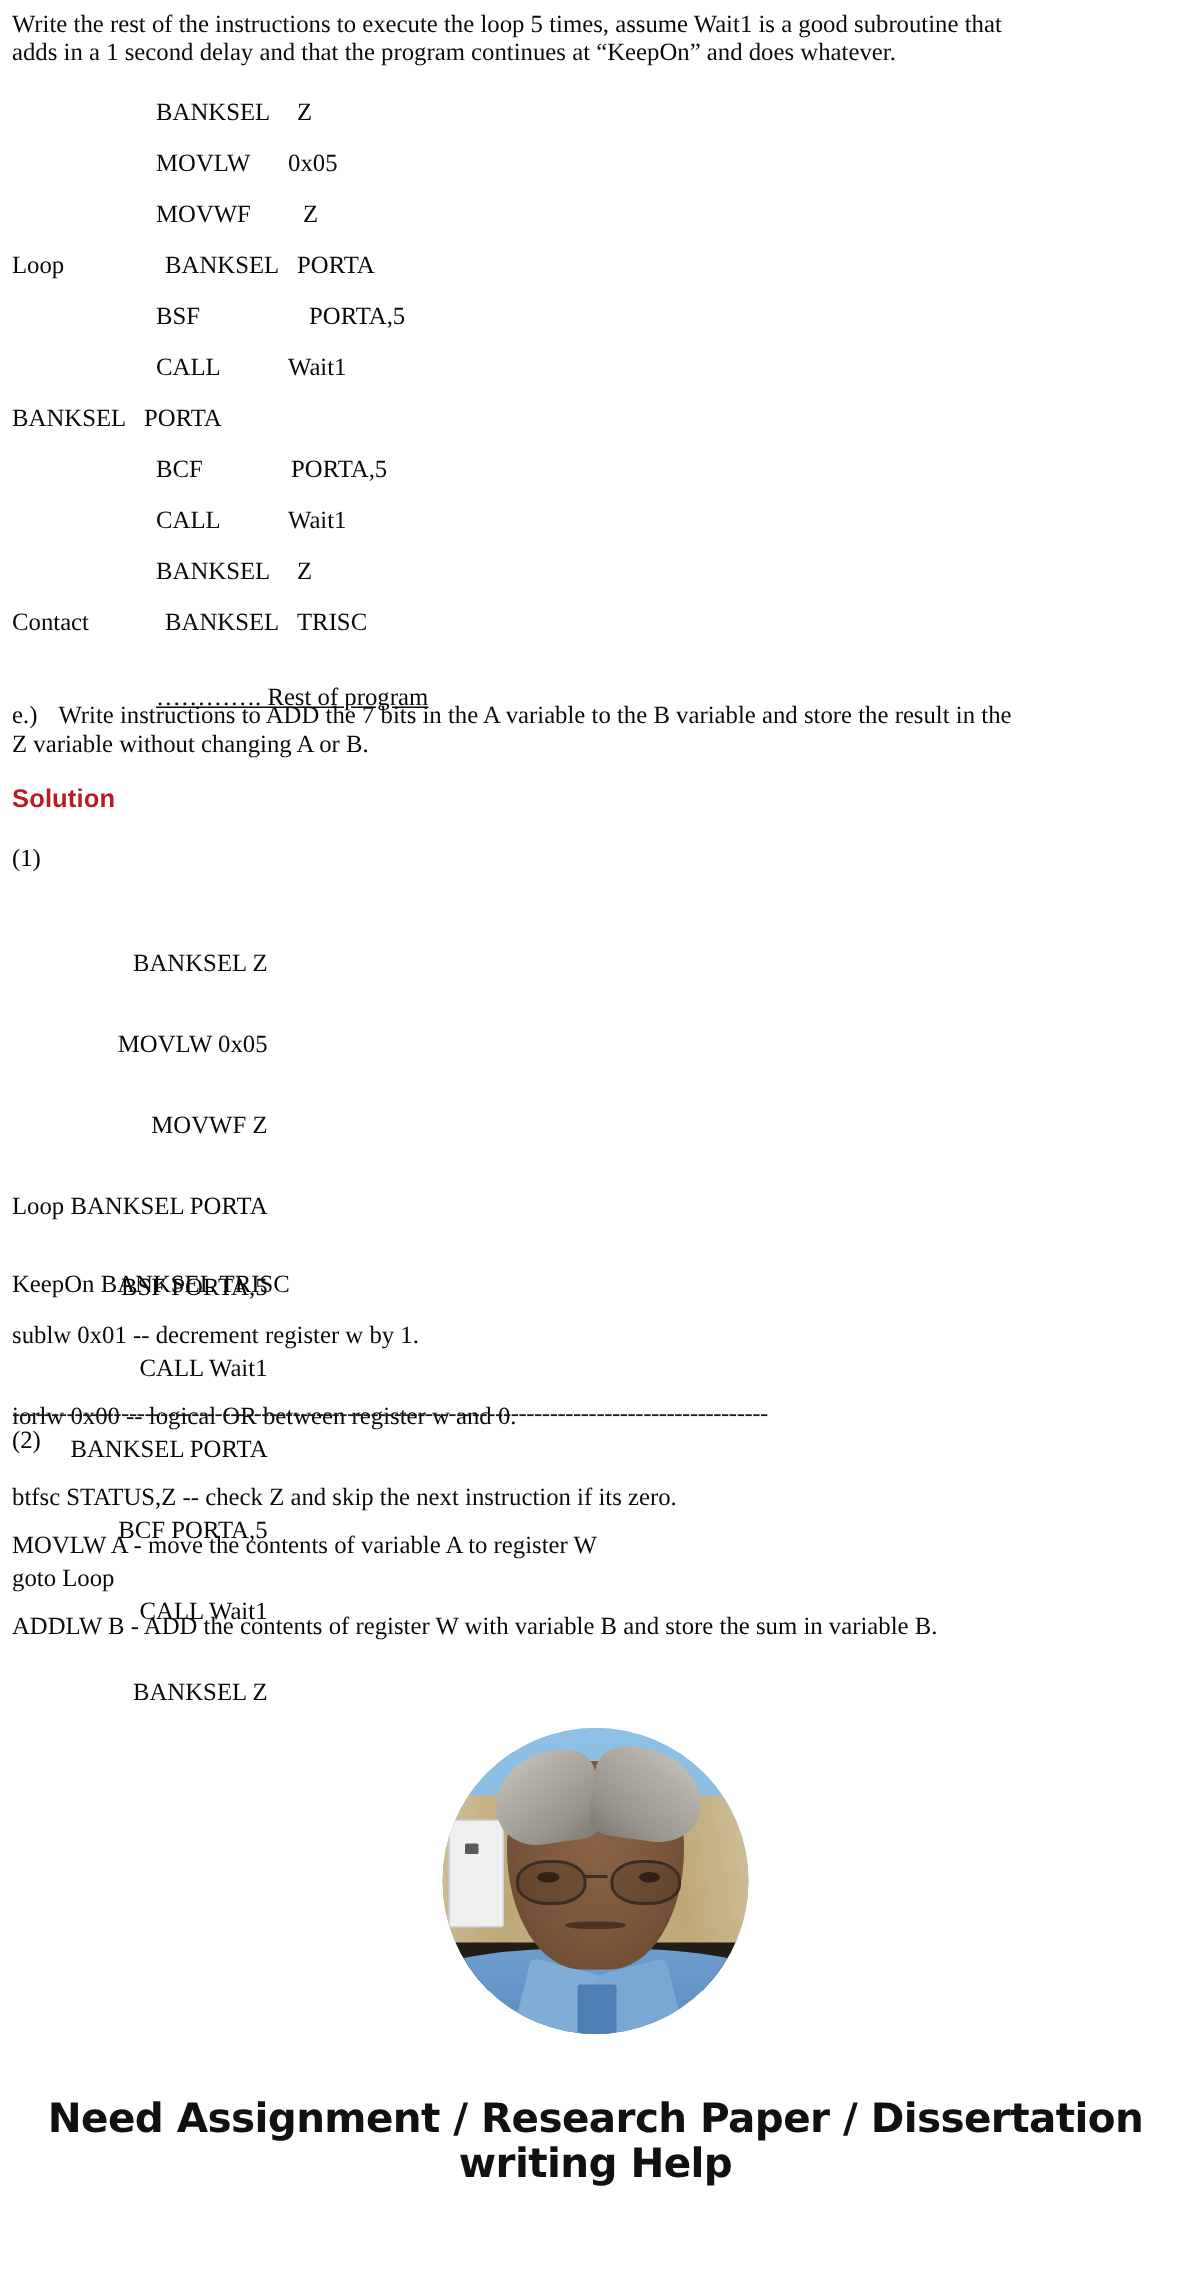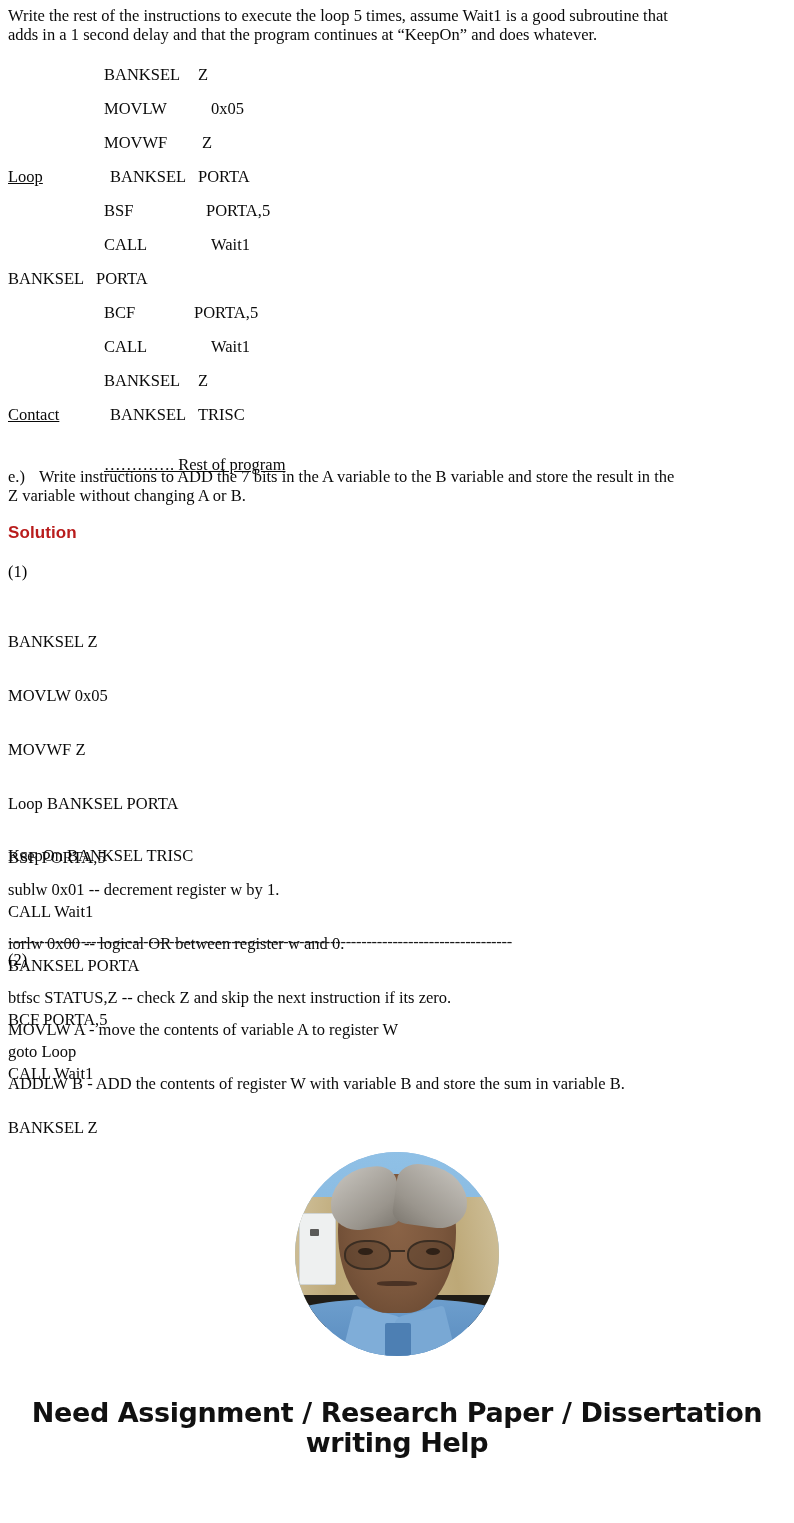--- a/index.html
+++ b/index.html
@@ -59,39 +59,38 @@
     height: 34px;
     font-size: 16.5px;
     line-height: 34px;
     white-space: nowrap;
     color: #0a0a0a;
   }
   .asm-label {
     position: absolute;
     left: 8px;
     top: 0;
-    text-decoration: underline;
   }
   .asm-op {
     position: absolute;
     top: 0;
   }
   .asm-arg {
     position: absolute;
     top: 0;
   }
   
   .col-op-a  { left: 104px; }
   .col-op-b  { left: 110px; }
   .col-op-c  { left: 8px; }
   .col-arg-a { left: 198px; }
   .col-arg-b { left: 206px; }
   .col-arg-c { left: 96px; }
   .col-arg-d { left: 202px; }
-  .col-arg-e { left: 192px; margin-left: 19px; }
+  .col-arg-e { left: 192px; }
   .col-arg-f { left: 194px; }
 
   .asm-rest {
     position: absolute;
     left: 104px;
     top: 16px;
     text-decoration: underline;
   }
 
   
@@ -127,21 +126,21 @@
   .code-block {
     position: absolute;
     left: 8px;
     font-size: 16.5px;
     line-height: 18px;
     color: #0a0a0a;
     white-space: pre;
   }
   .code-block .cl { display: block; height: 18px; }
 
-  .block-1  { top: 597px; }
+  .block-1  { top: 597px; text-align: right; }
   .block-2  { top: 811px; }
   .block-3  { top: 845px; }
   .block-4  { top: 985px; }
 
   
   .separator {
     position: absolute;
     top: 933px;
     left: 8px;
     width: 530px;

